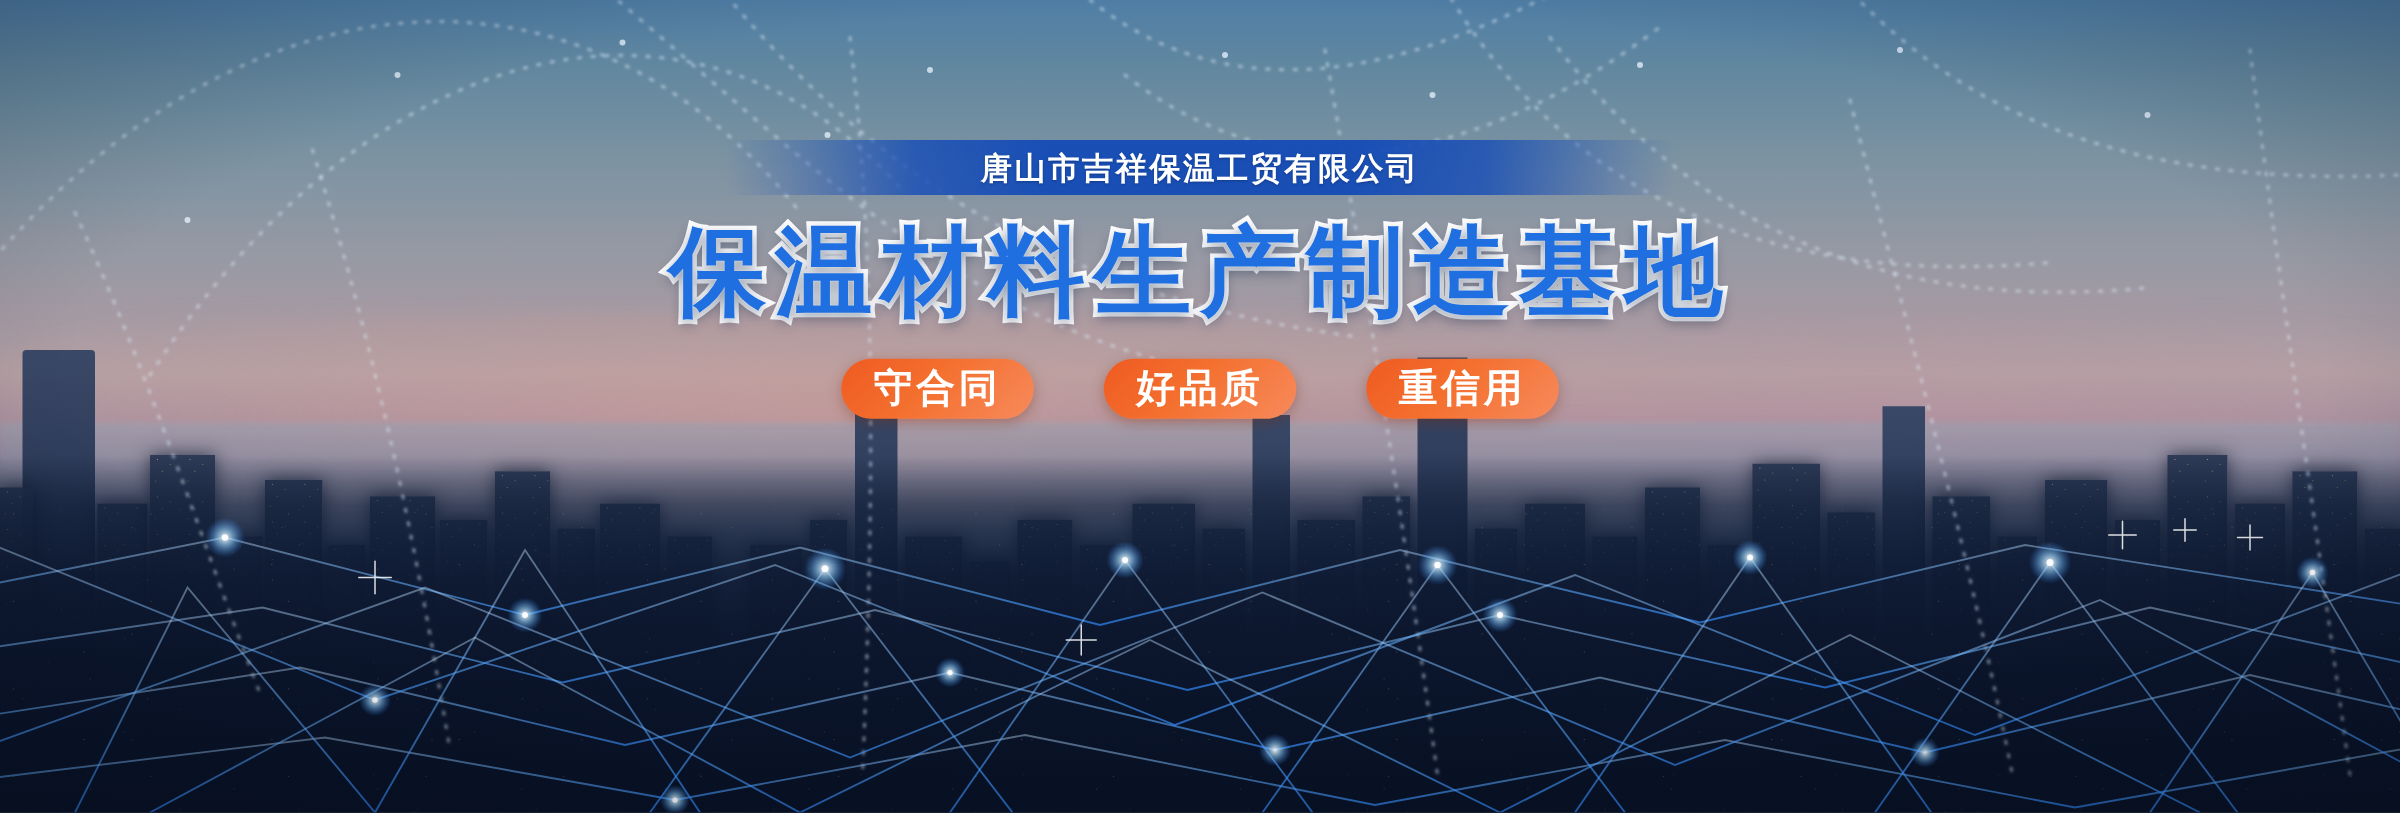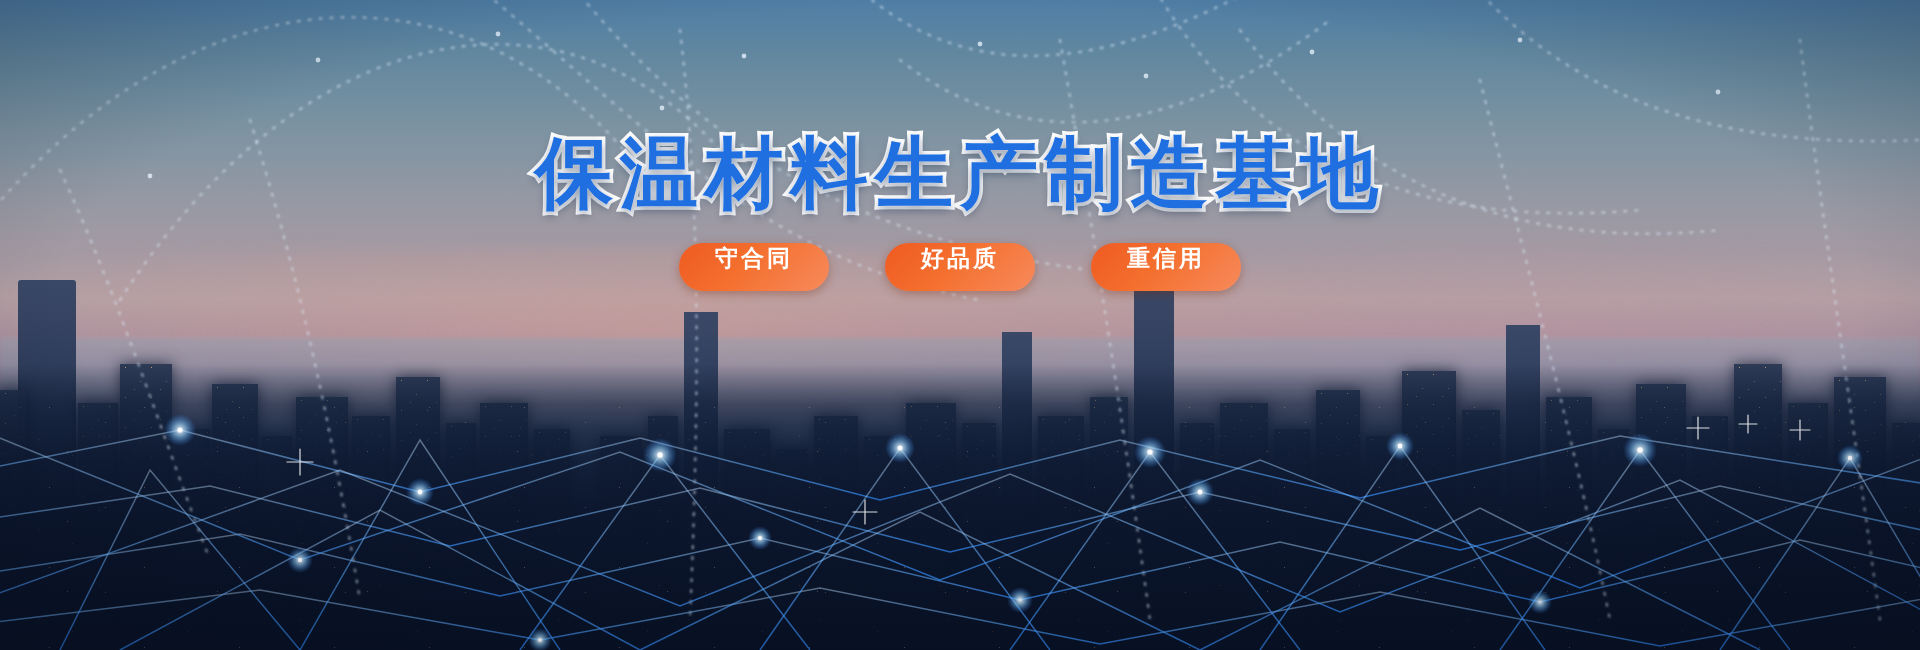--- a/index.html
+++ b/index.html
@@ -164,26 +164,26 @@
   
   .badges {
     margin-top:26px;
     display:flex;
     gap:56px;
   }
   .badge {
     min-width:150px;
     height:48px;
     padding:0 26px;
-    display:flex; align-items:flex-start; justify-content:center;
+    display:flex; align-items:center; justify-content:center;
     border-radius:26px;
     background:linear-gradient(135deg,#ef5a21 0%, #f4702f 45%, #f78a5c 100%);
     box-shadow:0 3px 10px rgba(120,40,10,.35);
     color:#ffffff;
-    font-size:23px;
+    font-size:31px;
     font-weight:700;
     letter-spacing:3px;
     white-space:nowrap;
     cursor:pointer;
   }
 
   
   .vignette{
     position:absolute; inset:0; pointer-events:none;
     background:radial-gradient(ellipse 85% 80% at 50% 45%, rgba(0,0,0,0) 55%, rgba(4,10,24,.40) 100%);
@@ -356,20 +356,23 @@
         <path d="M 1800 430 l 0 -10 M 1800 430 l 0 10 M 1800 430 l -10 0 M 1800 430 l 10 0"></path>
         <path d="M 865 512 l 0 -12 M 865 512 l 0 12 M 865 512 l -12 0 M 865 512 l 12 0"></path>
       </g>
     </svg>
   </div>
 
   <div class="vignette"></div>
 
   <div class="content">
 
+    <div class="company-bar">
+      <span class="cname">唐山市吉祥保温工贸有限公司</span>
+    </div>
 
     <div class="headline">保温材料生产制造基地</div>
 
     <div class="badges">
       <div class="badge">
         <span>守合同</span>
       </div>
       <div class="badge">
         <span>好品质</span>
       </div>

